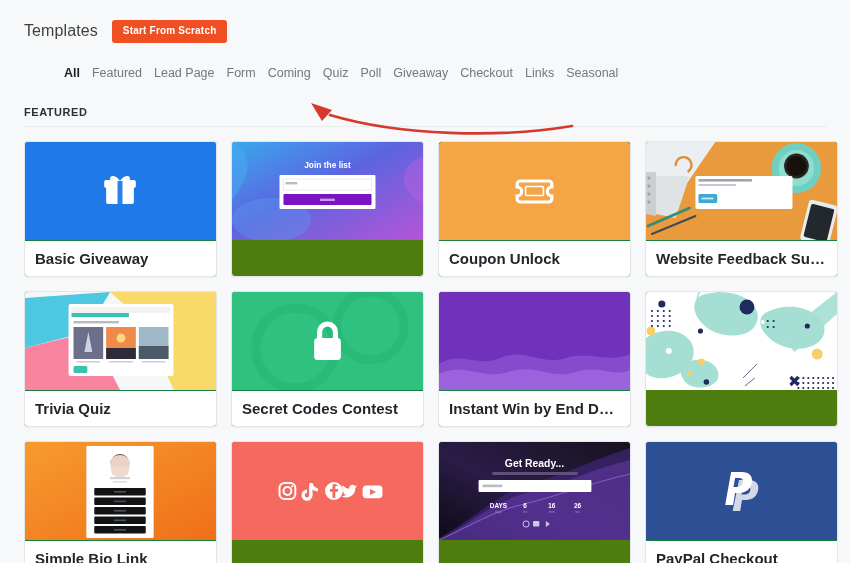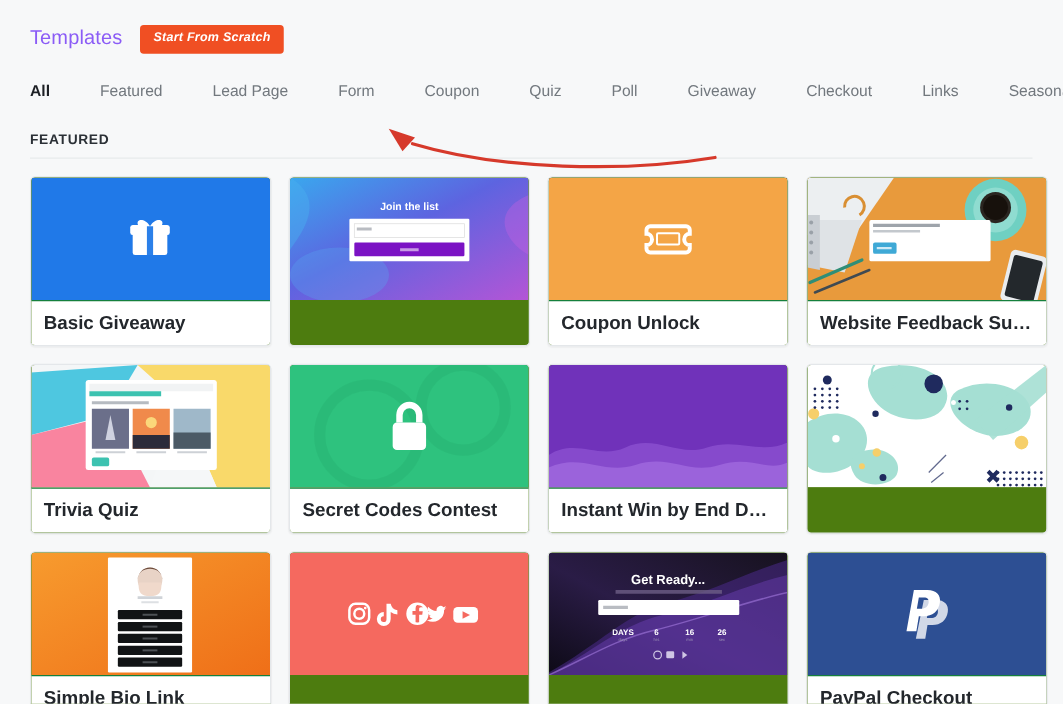--- a/index.html
+++ b/index.html
@@ -11,33 +11,34 @@
     overflow: hidden;
   }
   .page { position: relative; width: 850px; height: 563px; }
 
   
   .header {
     display: flex; align-items: center; gap: 14px;
     padding: 14px 24px 0 24px;
     height: 48px;
   }
-  .page-title { font-size: 16px; font-weight: 400; color: #8b5cf6; letter-spacing: .1px; }
+  .page-title { font-size: 16px; font-weight: 400; color: #404040; letter-spacing: .1px; }
   .scratch-btn {
     background: #f04f23; color: #ffffff;
     font-size: 10px; font-weight: bold; letter-spacing: .2px;
     border: none; border-radius: 3px;
-    padding: 6px 11px 7px 11px; cursor: pointer; line-height: 1; font-style: italic;
+    padding: 6px 11px 7px 11px; cursor: pointer; line-height: 1;
   }
 
   
   .tabs {
-    display: flex; align-items: center; gap: 40px;
+    display: flex; align-items: center; gap: 12px;
     padding: 18px 12px 10px 24px;
     font-size: 12.5px;
+    margin-left: 40px;
   }
   .tab { color: #72787e; cursor: pointer; white-space: nowrap; padding-bottom: 2px; }
   .tab.active { color: #1d2025; font-weight: bold; }
 
   
   .section-head {
     padding: 14px 24px 8px 24px;
     font-size: 11px; font-weight: bold; letter-spacing: .55px;
     color: #2b3036;
   }
@@ -77,21 +78,21 @@
   <div class="header">
     <div class="page-title">Templates</div>
     <button class="scratch-btn">Start From Scratch</button>
   </div>
 
   <div class="tabs" id="tabs">
       <div class="tab active">All</div>
       <div class="tab">Featured</div>
       <div class="tab">Lead Page</div>
       <div class="tab">Form</div>
-      <div class="tab">Coupon</div>
+      <div class="tab">Coming</div>
       <div class="tab">Quiz</div>
       <div class="tab">Poll</div>
       <div class="tab">Giveaway</div>
       <div class="tab">Checkout</div>
       <div class="tab">Links</div>
       <div class="tab">Seasonal</div>
     </div>
 
   <div class="section-head">FEATURED</div>
   <div class="rule"></div>

